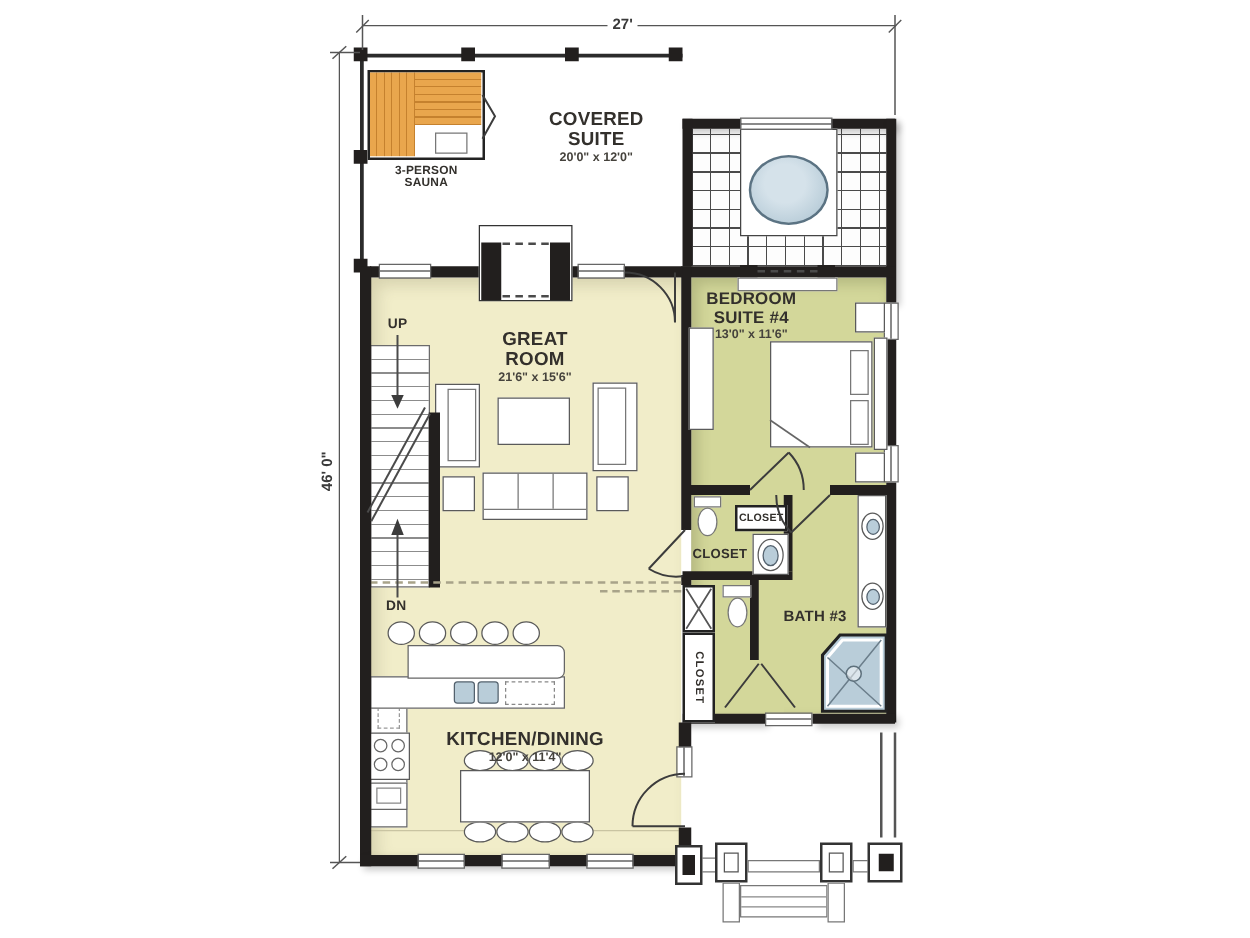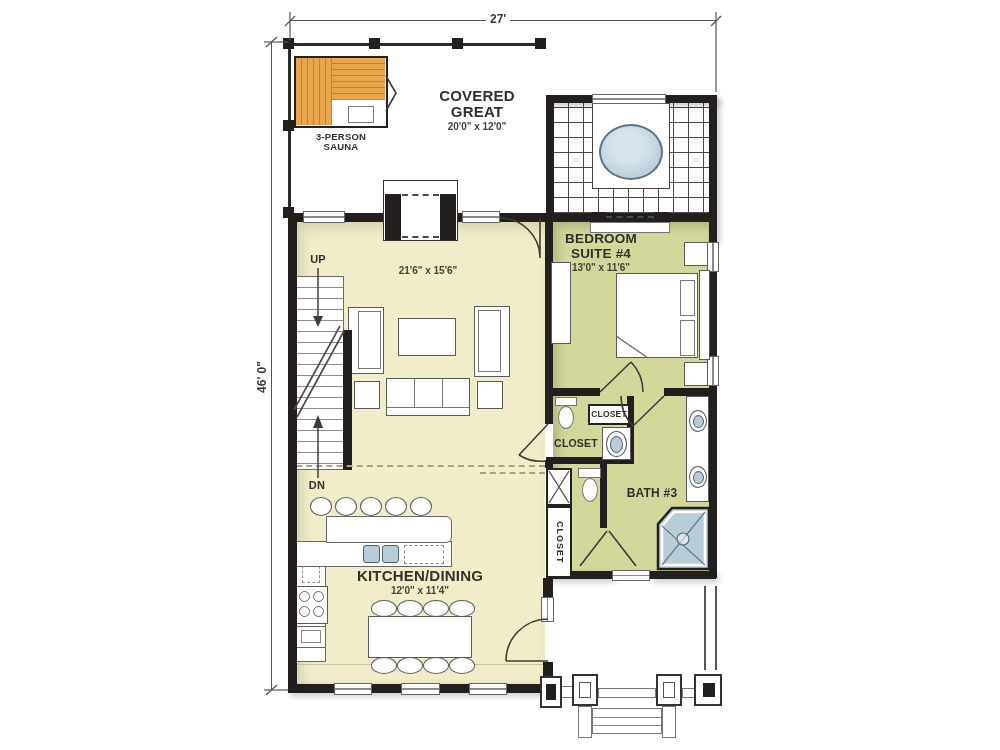--- a/index.html
+++ b/index.html
@@ -277,39 +277,40 @@
 
     <g>
       <polygon points="672,508 709,508 709,569 658,569 658,524" fill="#b9cdd9" stroke="#222" stroke-width="2.5"></polygon>
       <polygon points="674,512 705,512 705,565 662,565 662,526" fill="none" stroke="#ffffff" stroke-width="2.5"></polygon>
       <path d="M662,526 L705,565 M705,512 L662,565" stroke="#6b7e8b" stroke-width="1.2" fill="none"></path>
       <circle cx="683" cy="539" r="6" fill="rgba(255,255,255,.5)" stroke="#5d707c" stroke-width="1.2"></circle>
     </g>
   </svg>
 
   <div class="a label" style="left:427px;top:88px;width:100px;">
-    <div class="rname">COVERED GREAT</div>
+    <div class="rname">COVERED SUITE</div>
     <div class="rsize">20'0" x 12'0"</div>
   </div>
   <div class="a label" style="left:302px;top:132px;width:78px;">
     <div class="rname xs" style="font-size:9.5px;">3-PERSON SAUNA</div>
   </div>
   <div class="a label" style="left:378px;top:264px;width:100px;">
+    <div class="rname">GREAT ROOM</div>
     <div class="rsize">21'6" x 15'6"</div>
   </div>
   <div class="a label" style="left:550px;top:232px;width:102px;">
     <div class="rname sm">BEDROOM SUITE #4</div>
     <div class="rsize">13'0" x 11'6"</div>
   </div>
   <div class="a label" style="left:548px;top:438px;width:56px;">
     <div class="rname xs">CLOSET</div>
   </div>
   <div class="a label" style="left:602px;top:487px;width:100px;">
     <div class="rname xs" style="font-size:12px;">BATH #3</div>
   </div>
-  <div class="a label" style="left:340px;top:568px;width:160px;text-align:center;">
+  <div class="a label" style="left:340px;top:584px;width:160px;text-align:center;">
     <div class="rname">KITCHEN/DINING</div>
     <div class="rsize">12'0" x 11'4"</div>
   </div>
   <div class="a label" style="left:306px;top:254px;width:24px;font-size:11px;">UP</div>
   <div class="a label" style="left:304px;top:480px;width:26px;font-size:11px;">DN</div>
 
 </div>
 
 </body></html>

